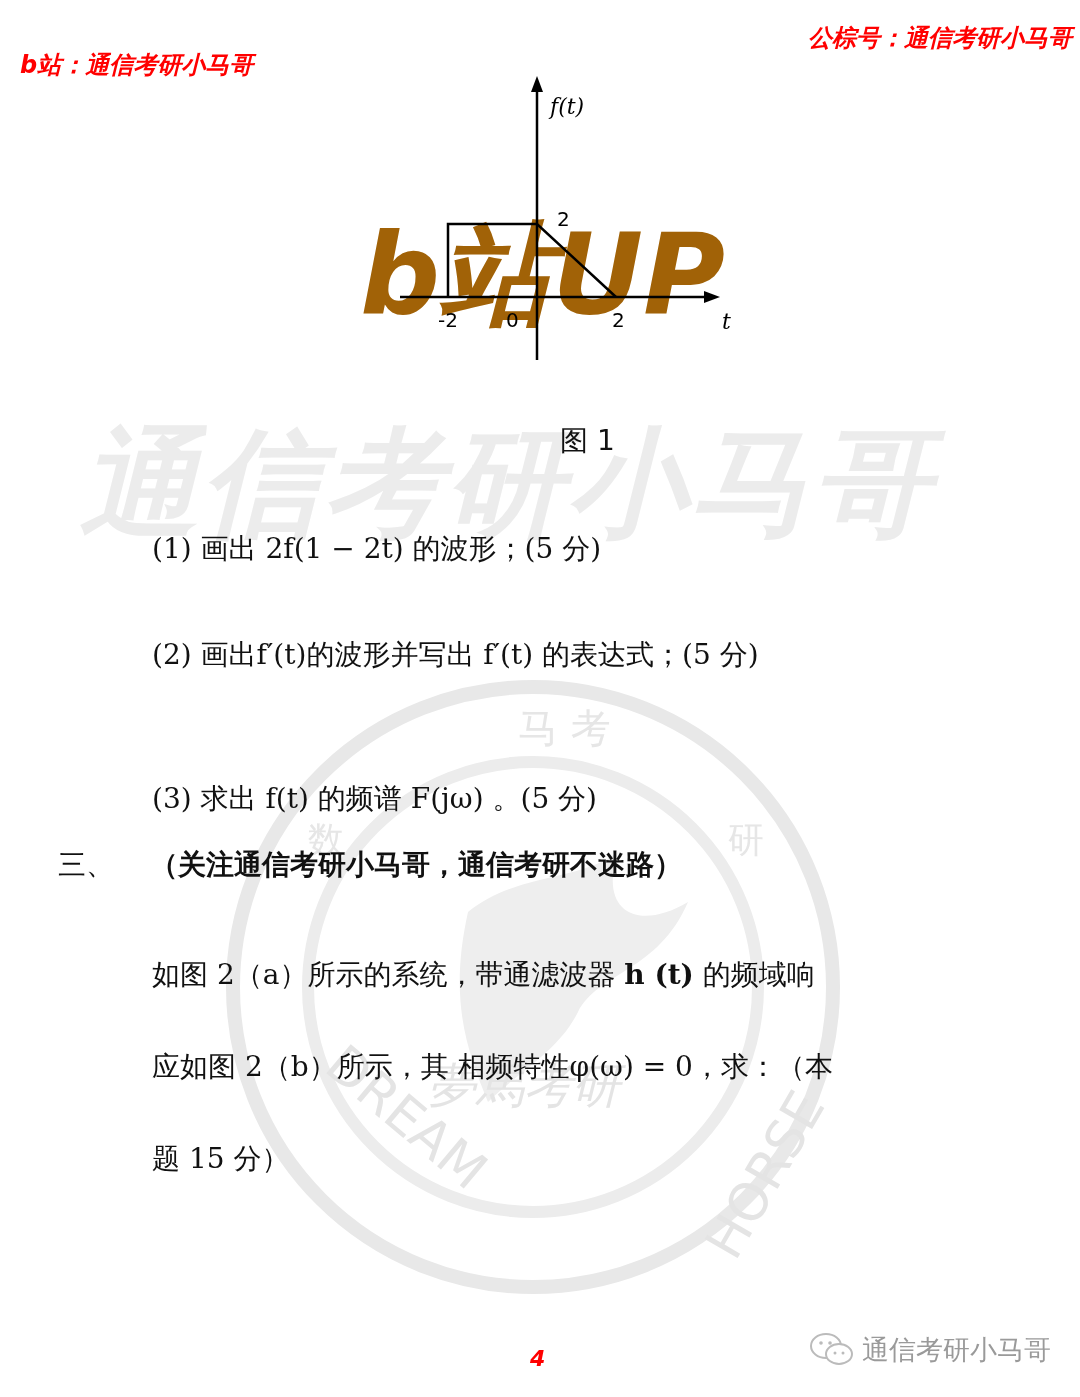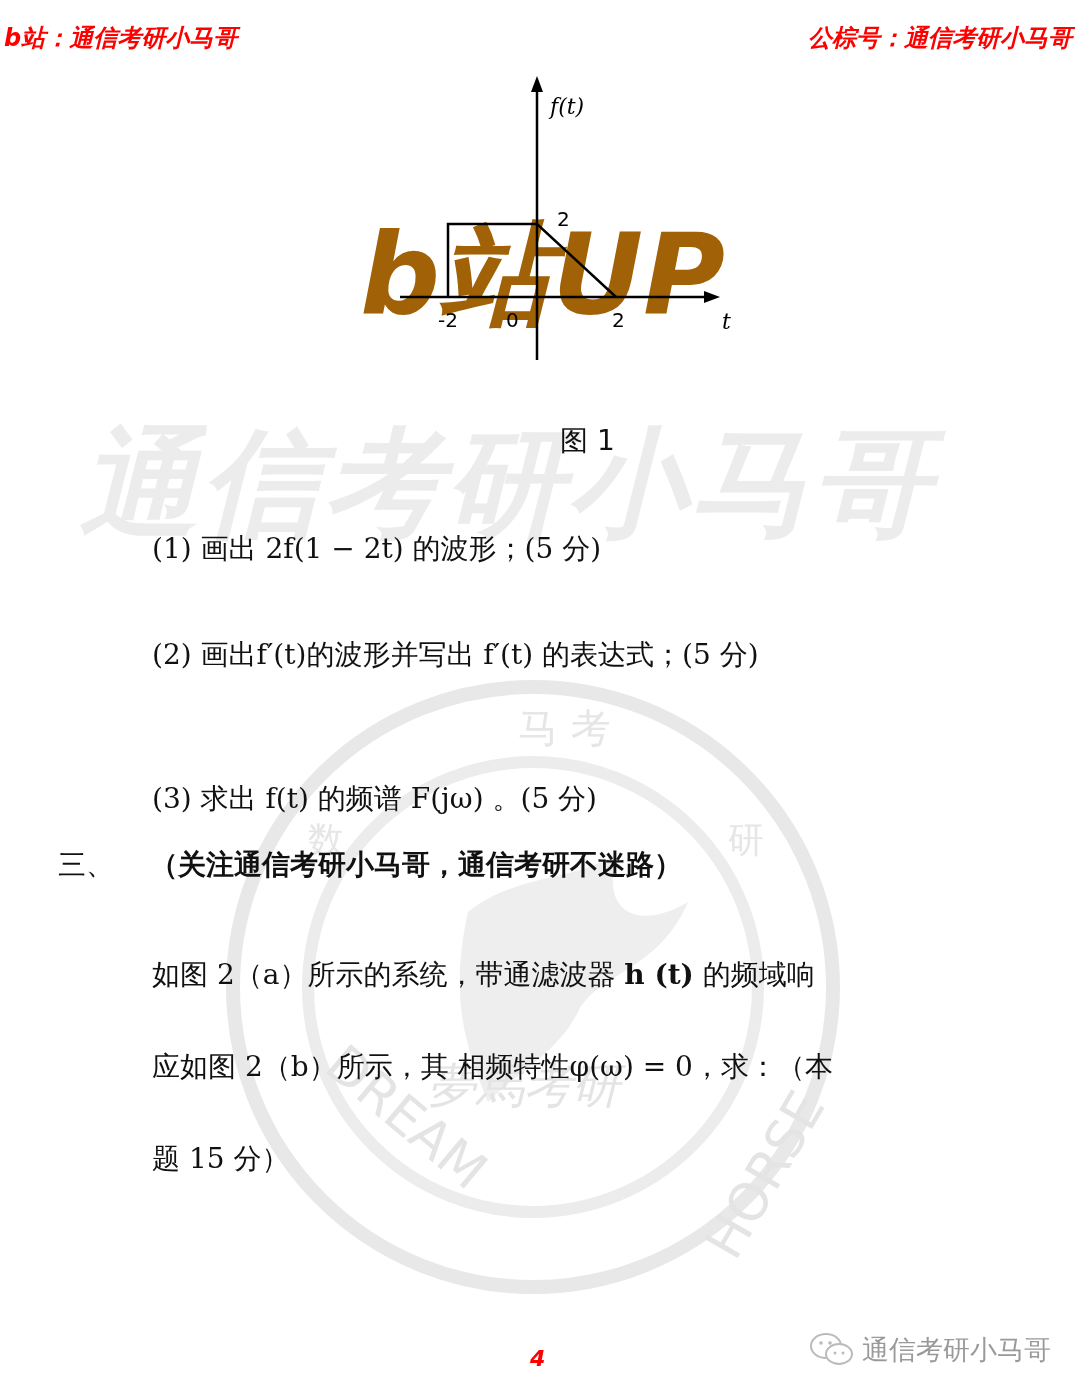--- a/index.html
+++ b/index.html
@@ -1,21 +1,21 @@
 <!DOCTYPE html>
 <html><head>
 <meta charset="utf-8">
 <style>
   html, body { margin: 0; padding: 0; background: #ffffff; }
   body { width: 1080px; height: 1397px; position: relative; overflow: hidden;
          font-family: "DejaVu Serif", "Liberation Serif", serif; color: #111; }
   .header { position: absolute; top: 22px; left: 0; width: 1080px; height: 40px;
             color: #ff0000; font-family: "DejaVu Sans", sans-serif; font-size: 24px; font-style: italic; font-weight: bold; }
   .header span { position: absolute; top: 0; white-space: nowrap; }
-  .h-left { left: 4px; }
+  .h-left { left: 20px; margin-top: 27px; }
   .h-mid { left: 336px; }
   .h-right { left: 808px; }
 
   .wm-text { position: absolute; left: 80px; top: 405px; width: 940px; font-size: 118px;
              color: #ececec; font-family: "DejaVu Serif", serif; letter-spacing: 4px; font-weight: bold;
              white-space: nowrap; z-index: 0; font-style: italic; }
   .wm-up { position: absolute; left: 360px; top: 200px; font-size: 112px; color: #a16207;
            font-weight: bold; font-style: italic; font-family: "DejaVu Sans", sans-serif; z-index: 0; white-space: nowrap; }
   .wm-logo { position: absolute; left: 218px; top: 672px; width: 630px; height: 630px; z-index: 0; }
 

